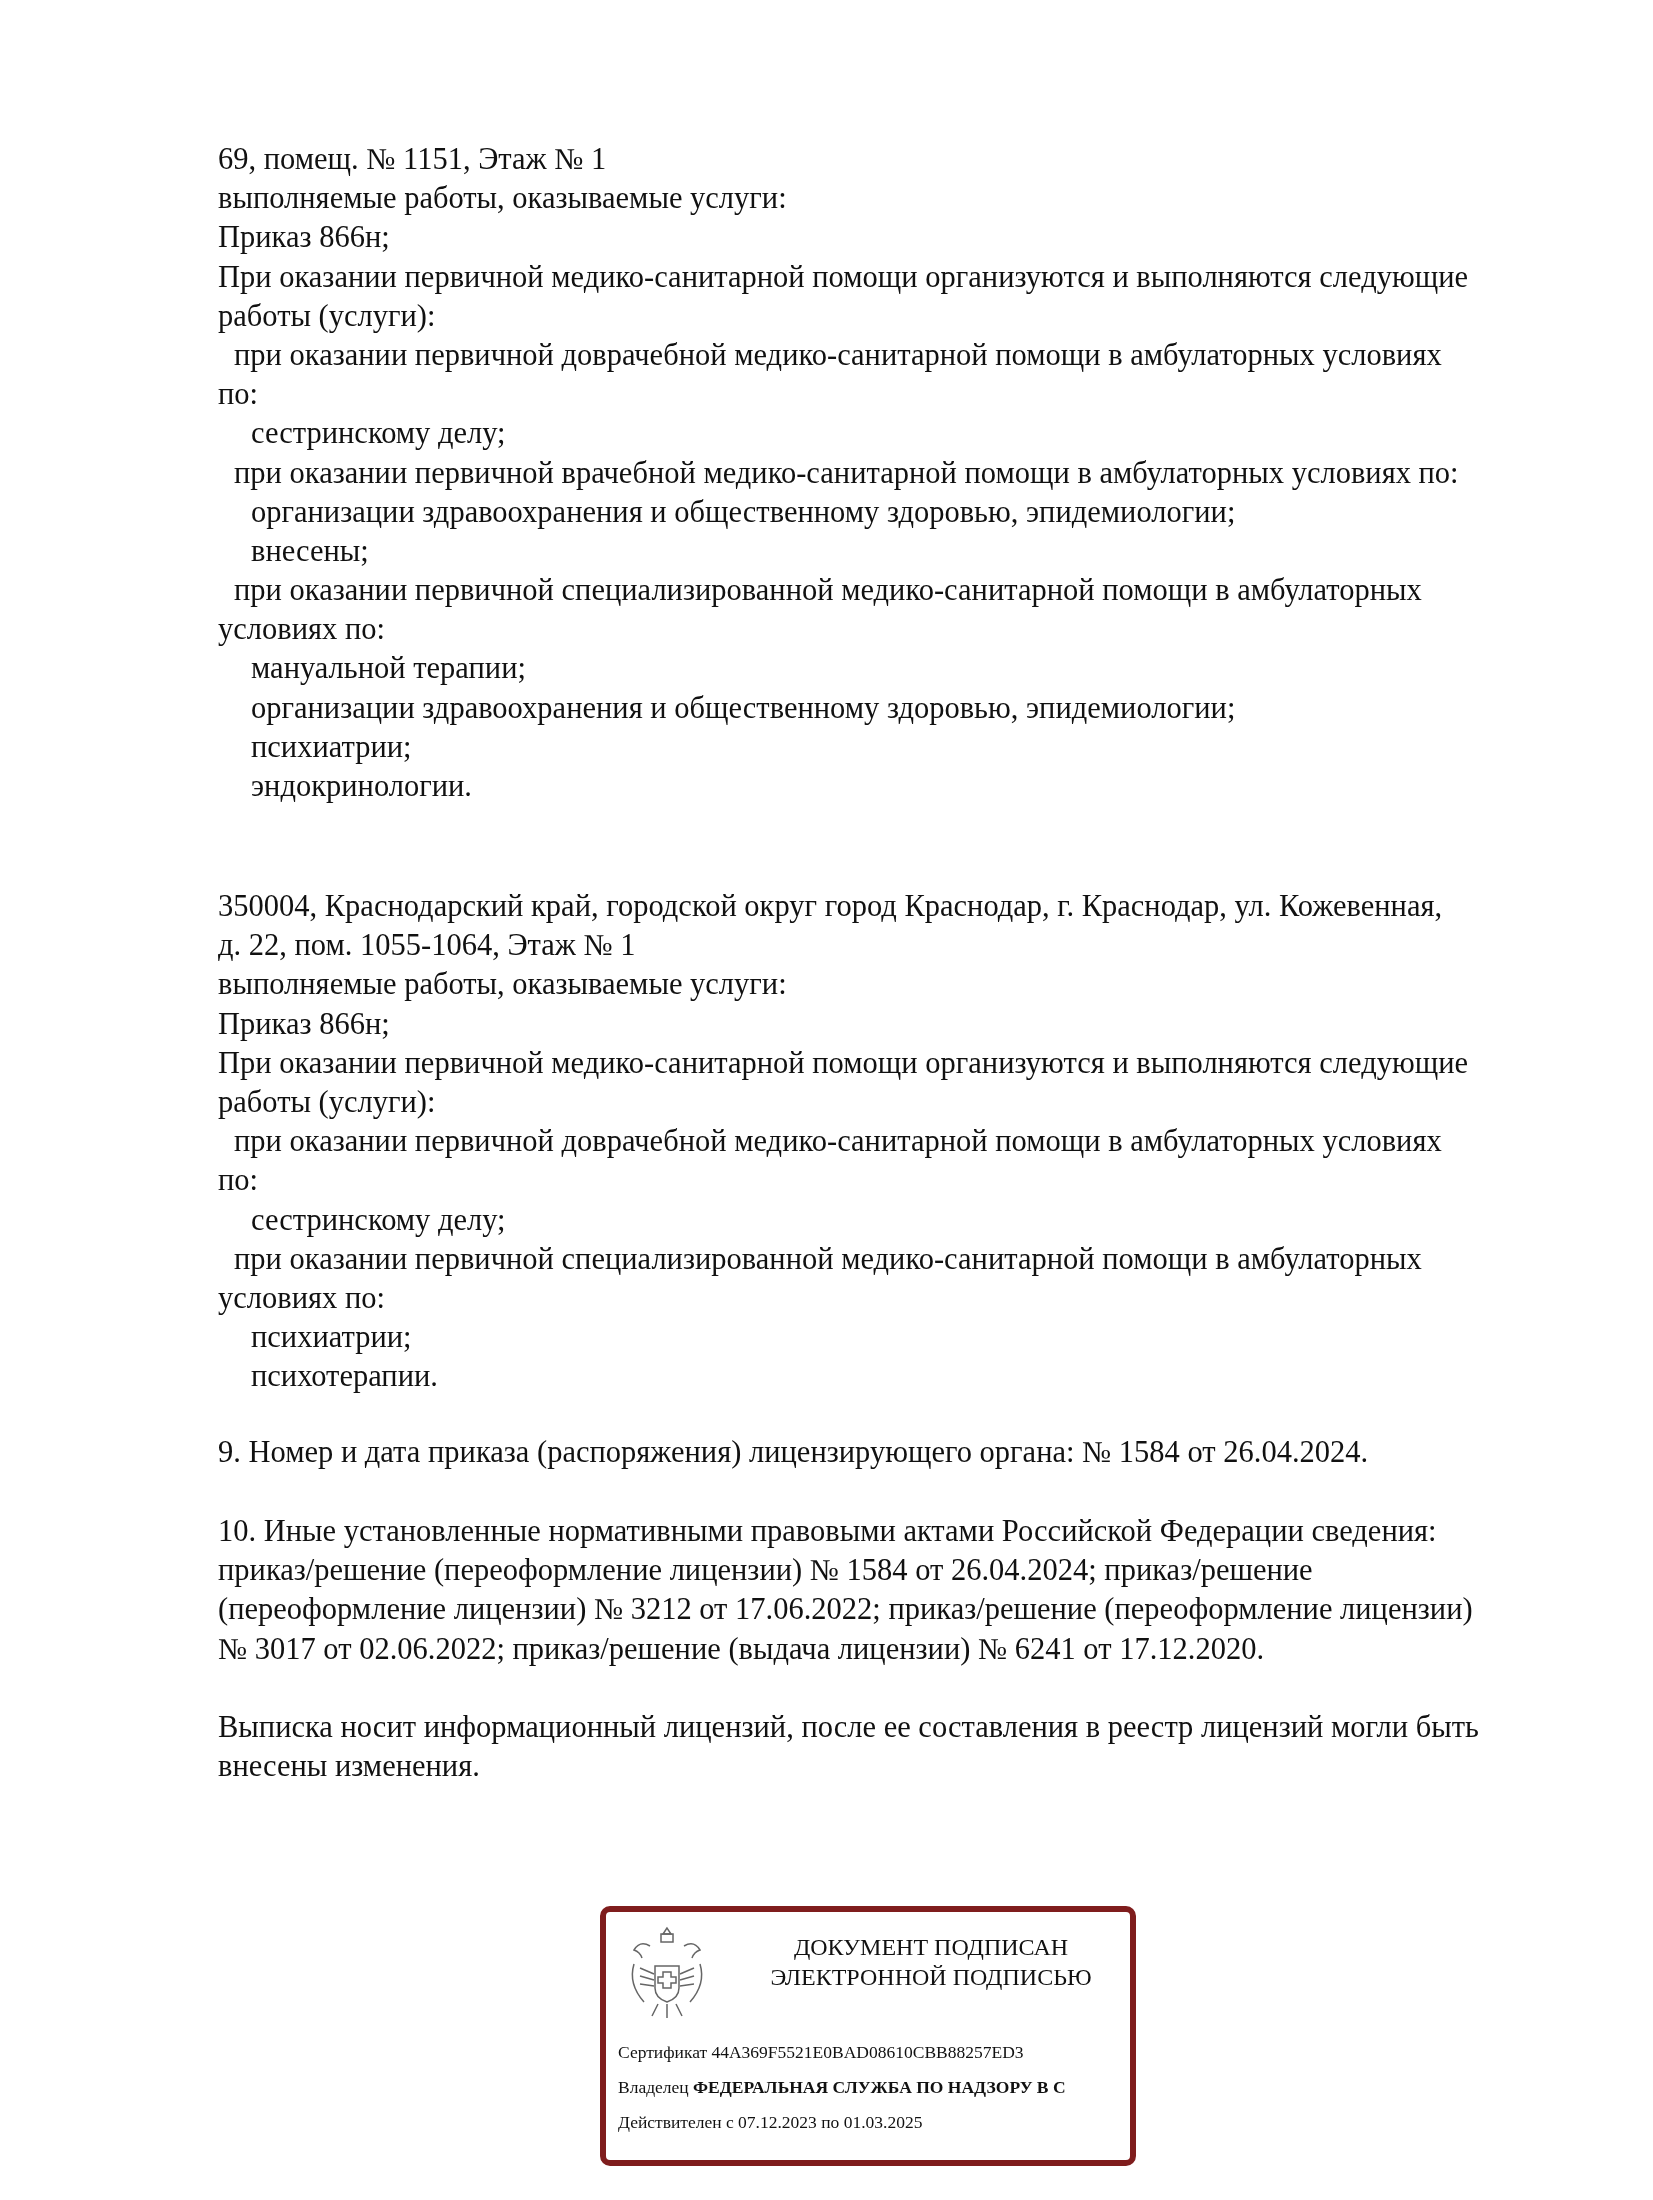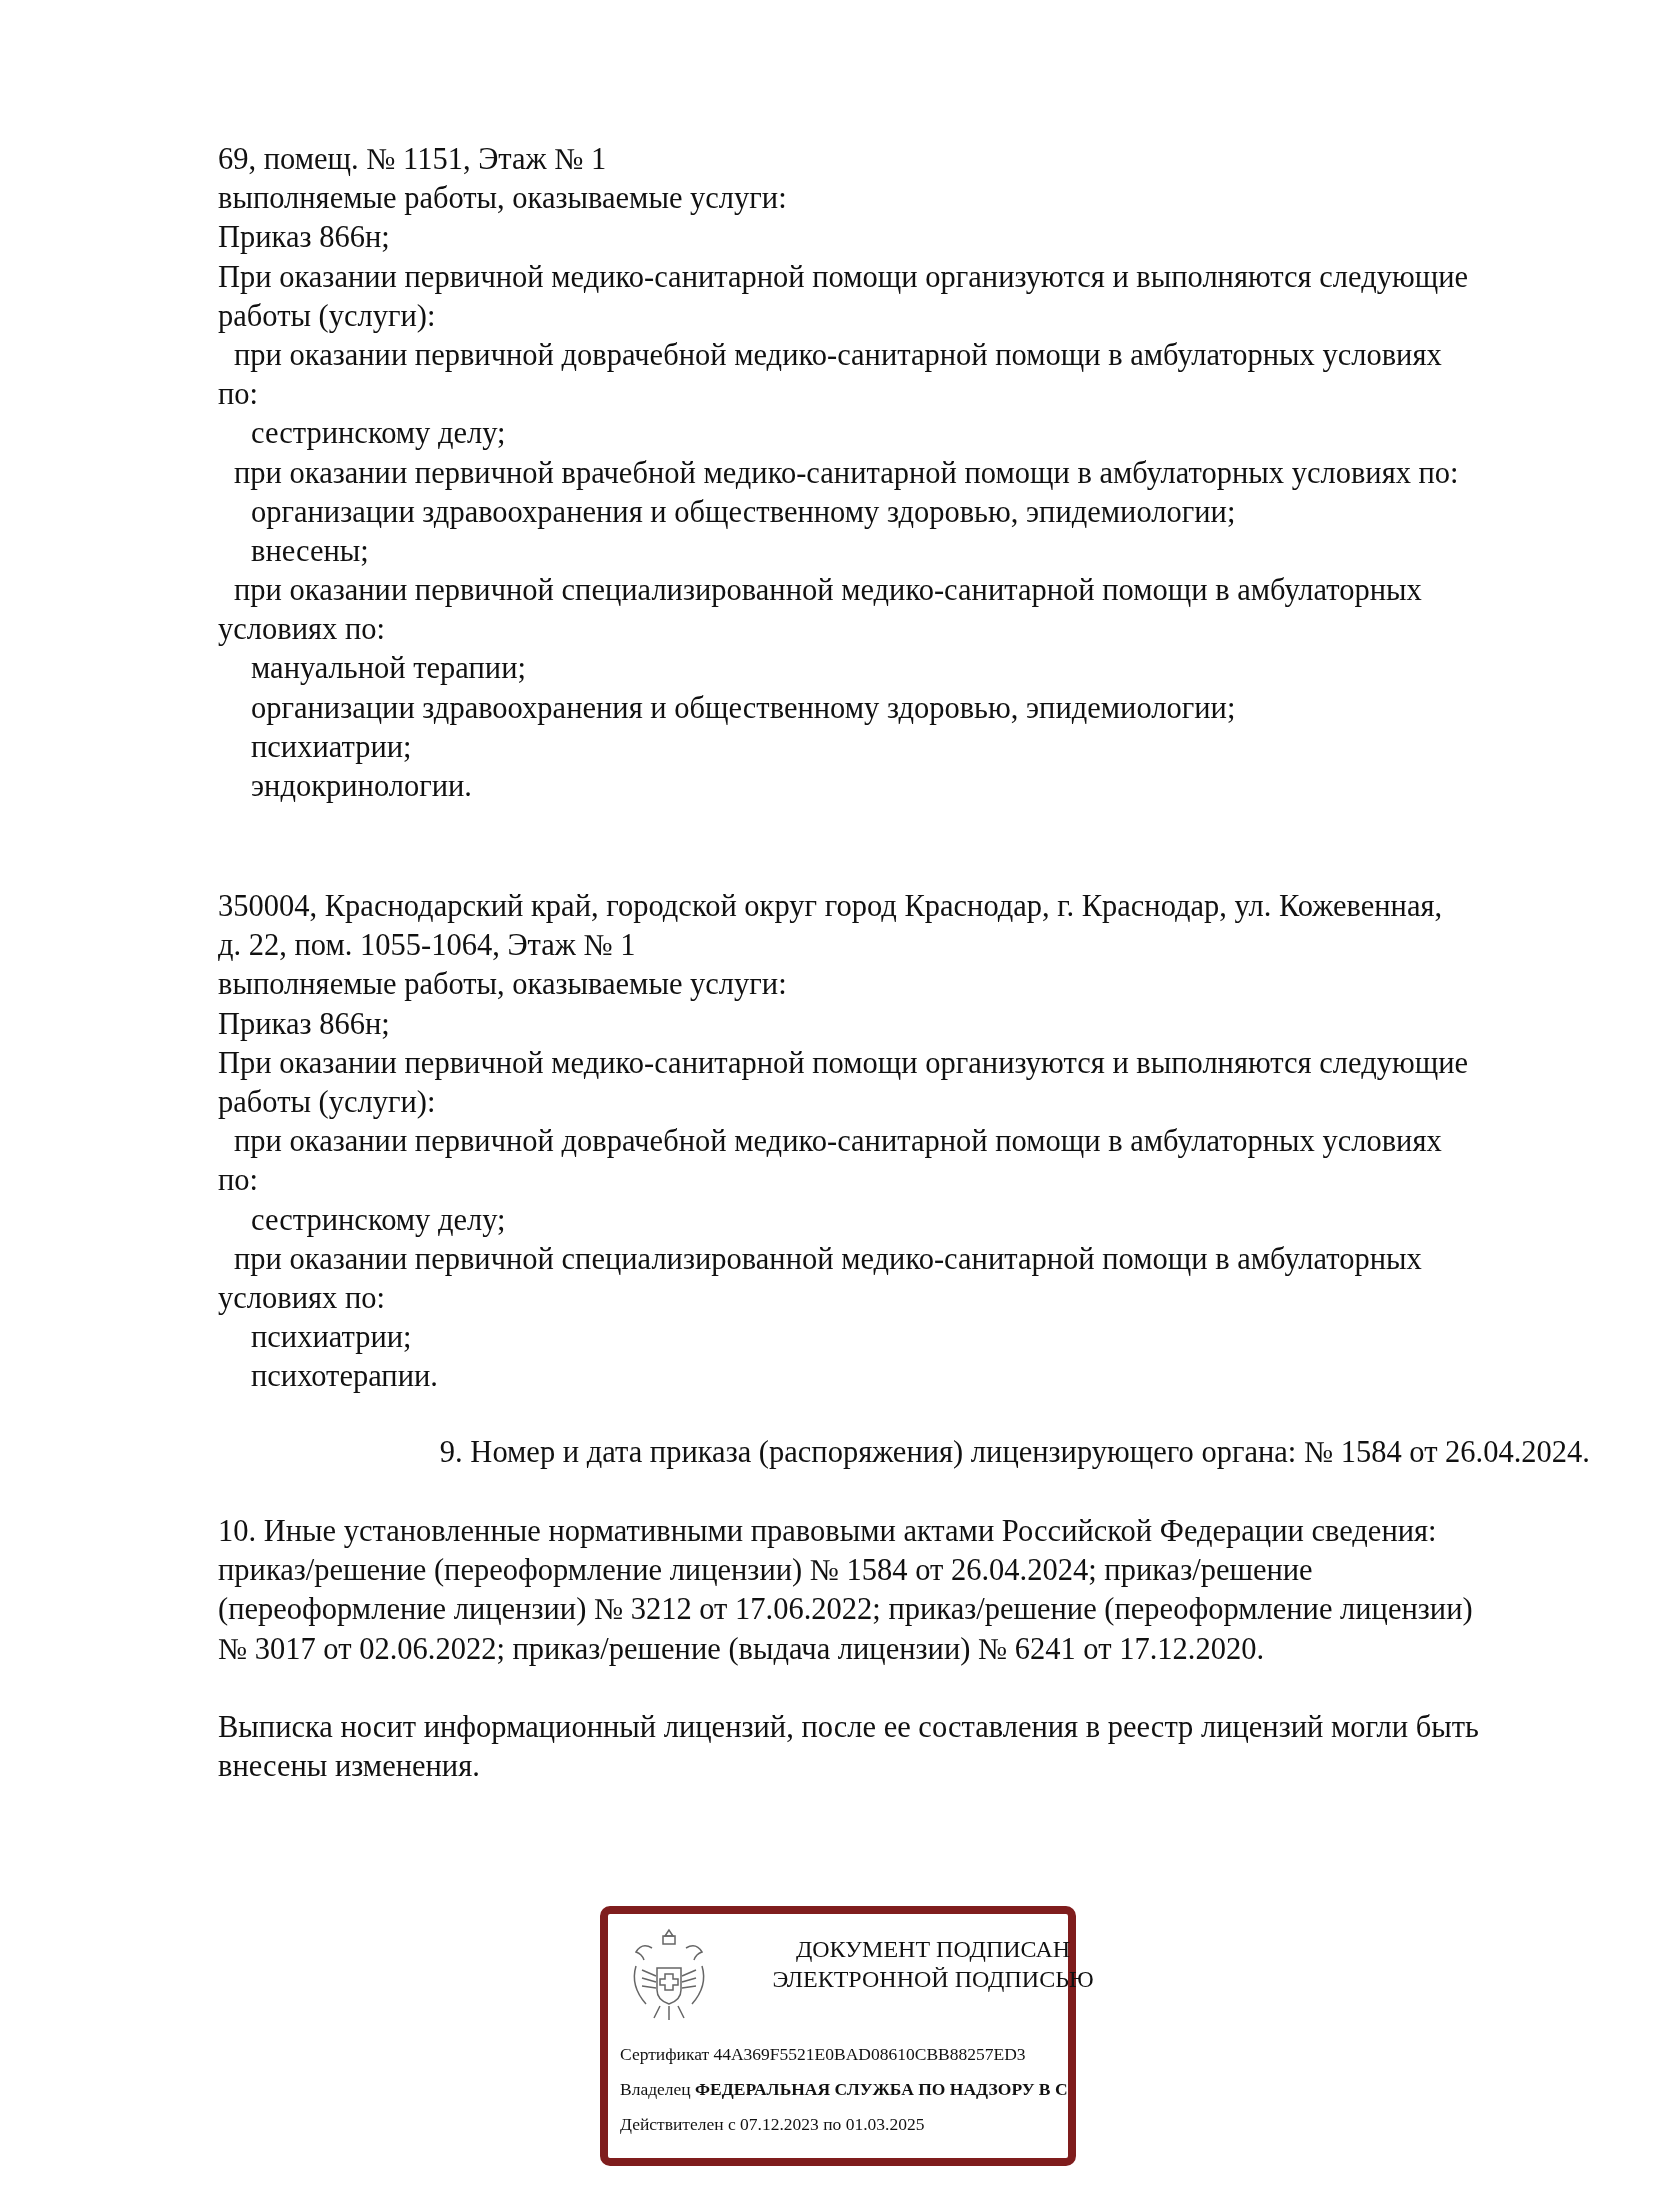--- a/index.html
+++ b/index.html
@@ -1,23 +1,23 @@
 <!DOCTYPE html>
 <html><head>
 <meta charset="utf-8">
 <style>
   html,body{margin:0;padding:0;background:#fff;}
   body{width:1653px;height:2200px;position:relative;overflow:hidden;
        font-family:"Liberation Serif","DejaVu Serif",serif;color:#111;}
   .blk{position:absolute;left:190px;width:1400px;font-size:30.5px;line-height:39.2px;}
   .ln{white-space:nowrap;height:39.2px;margin-left:28px;}
   .i1{padding-left:16px;} .i2{padding-left:33px;}
-  #b1{top:140px;} #b2{top:887px;} #b3{top:1433px;text-align:right;} #b4{top:1512px;} #b5{top:1708px;}
-  .stamp{position:absolute;left:600px;top:1906px;width:476px;height:260px;
-         border:8px solid #7f1d1d;border-radius:10px;box-sizing:border-box;
+  #b1{top:140px;} #b2{top:887px;} #b3{top:1433px;} #b4{top:1512px;} #b5{top:1708px;}
+  .stamp{position:absolute;left:600px;top:1906px;width:536px;height:260px;
+         border:6px solid #7f1d1d;border-radius:10px;box-sizing:border-box;
          font-family:"Liberation Serif",serif;}
   .emblem{position:absolute;left:20px;top:12px;width:82px;height:100px;}
   .sh{position:absolute;left:140px;width:370px;text-align:center;font-size:24px;line-height:30px;}
   .sline{position:absolute;left:12px;font-size:17.5px;white-space:nowrap;}
 </style>
 </head>
 <body>
 
 <div class="blk" id="b1">
   <div class="ln">69, помещ. № 1151, Этаж № 1</div>

